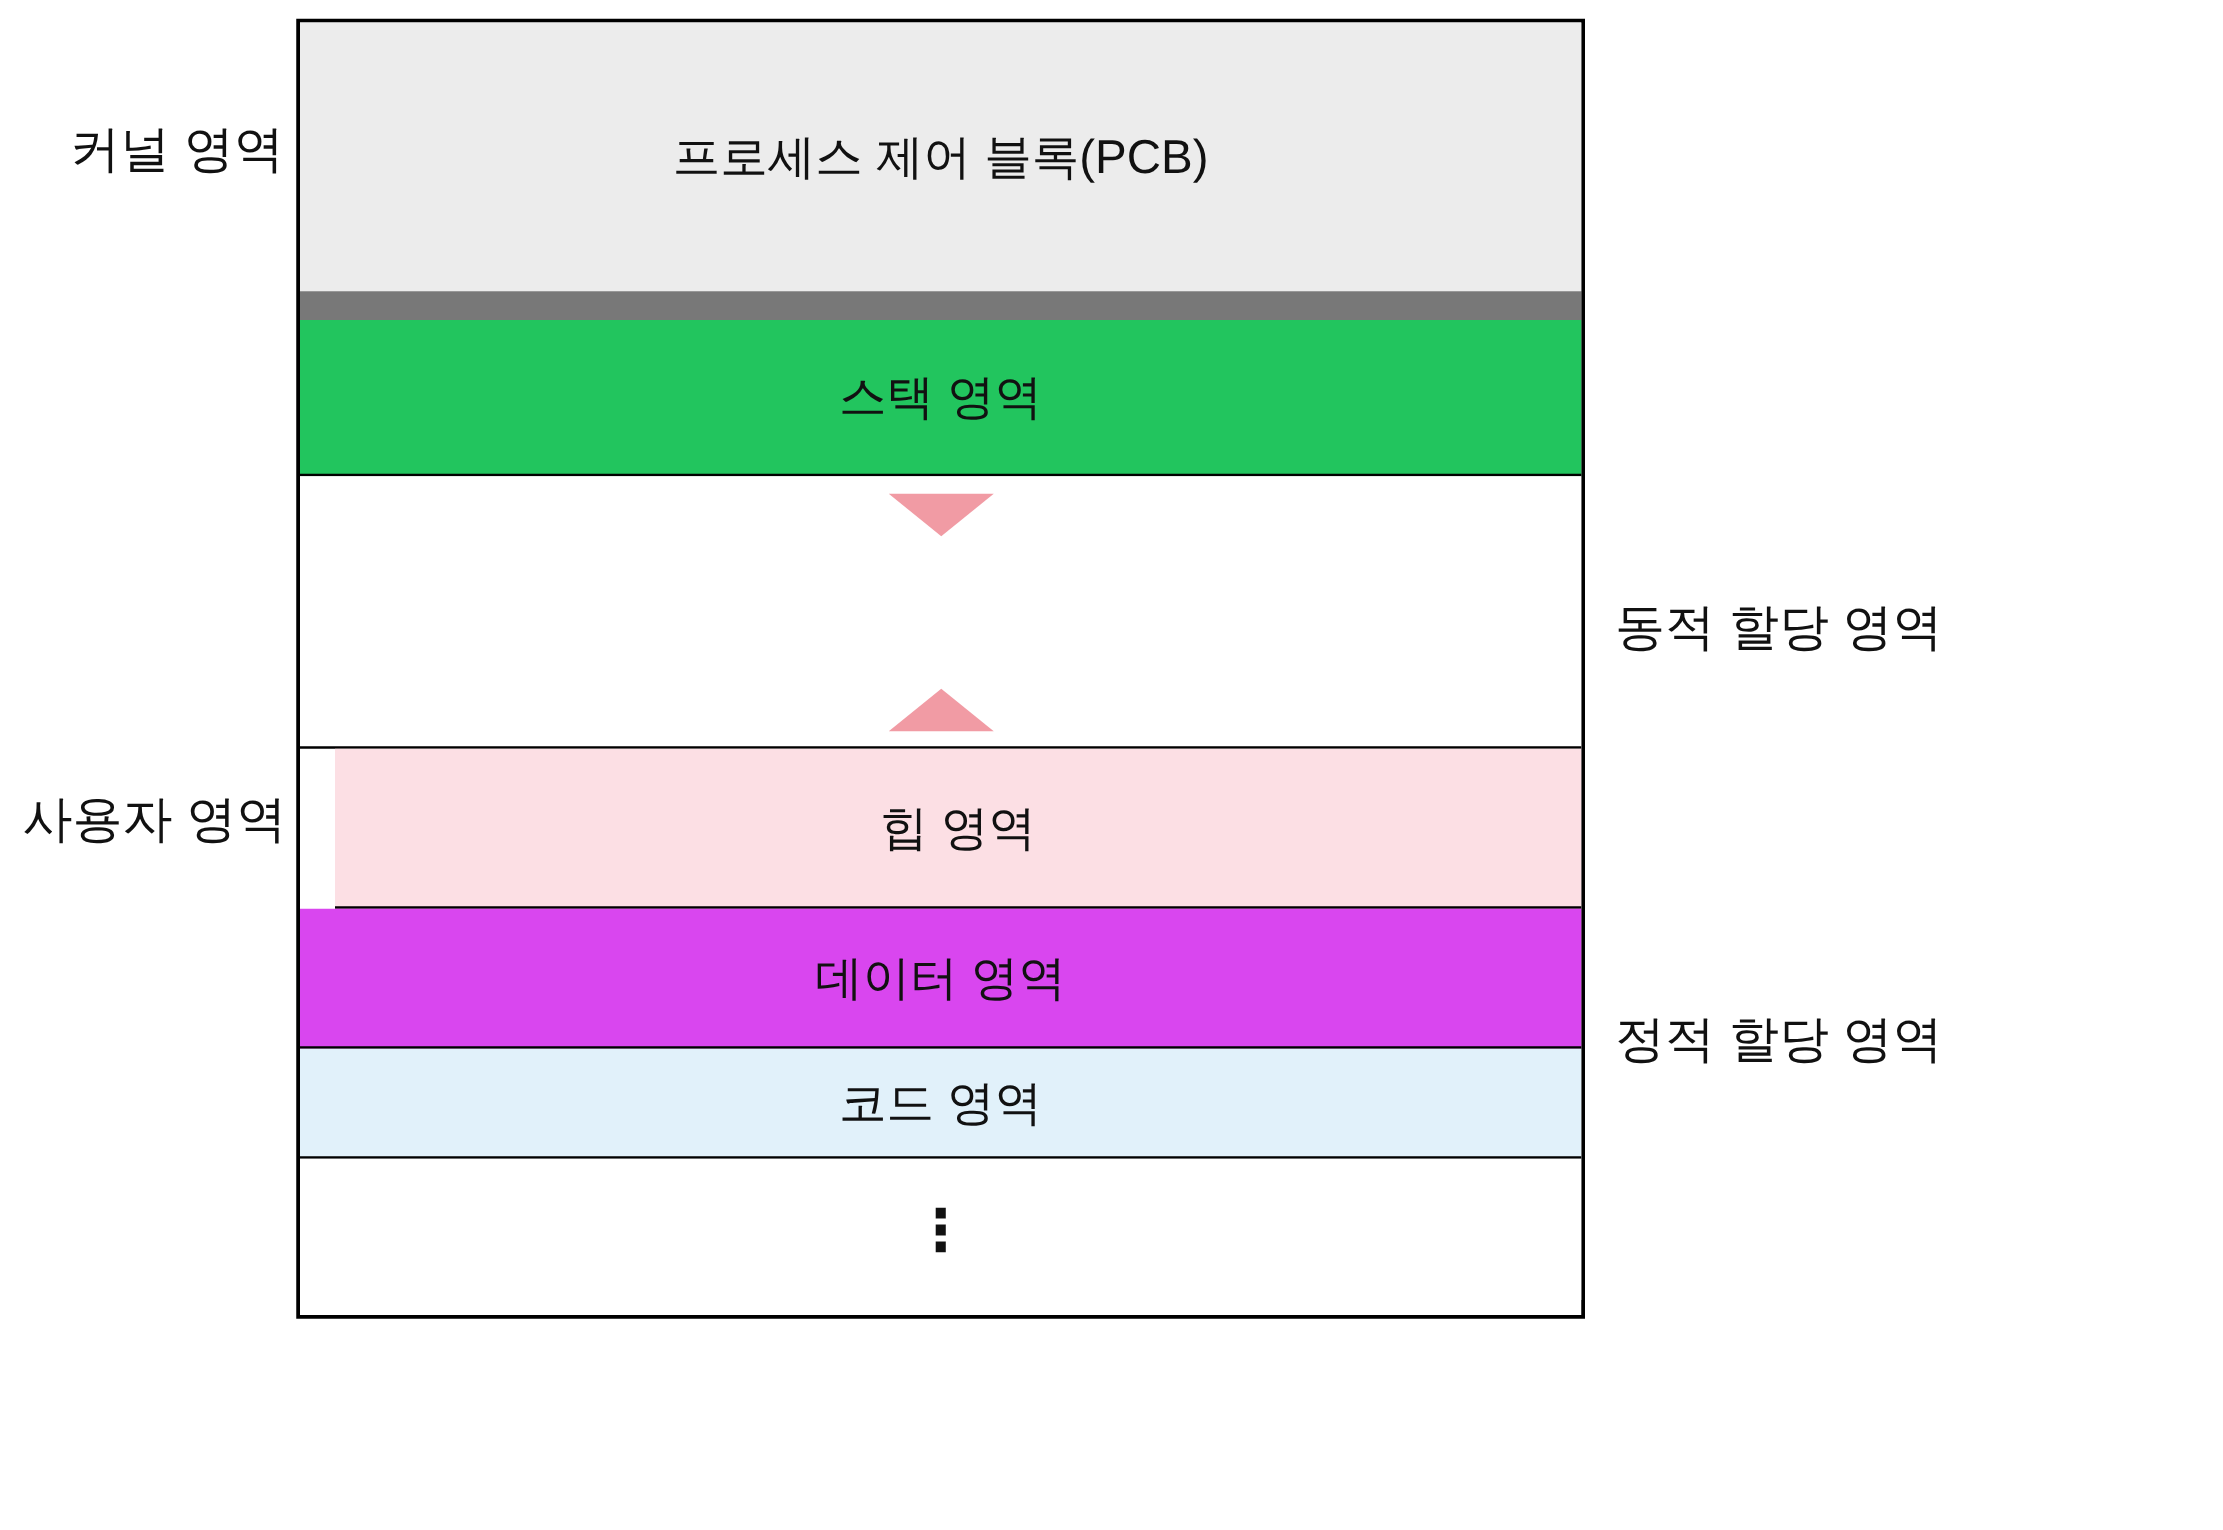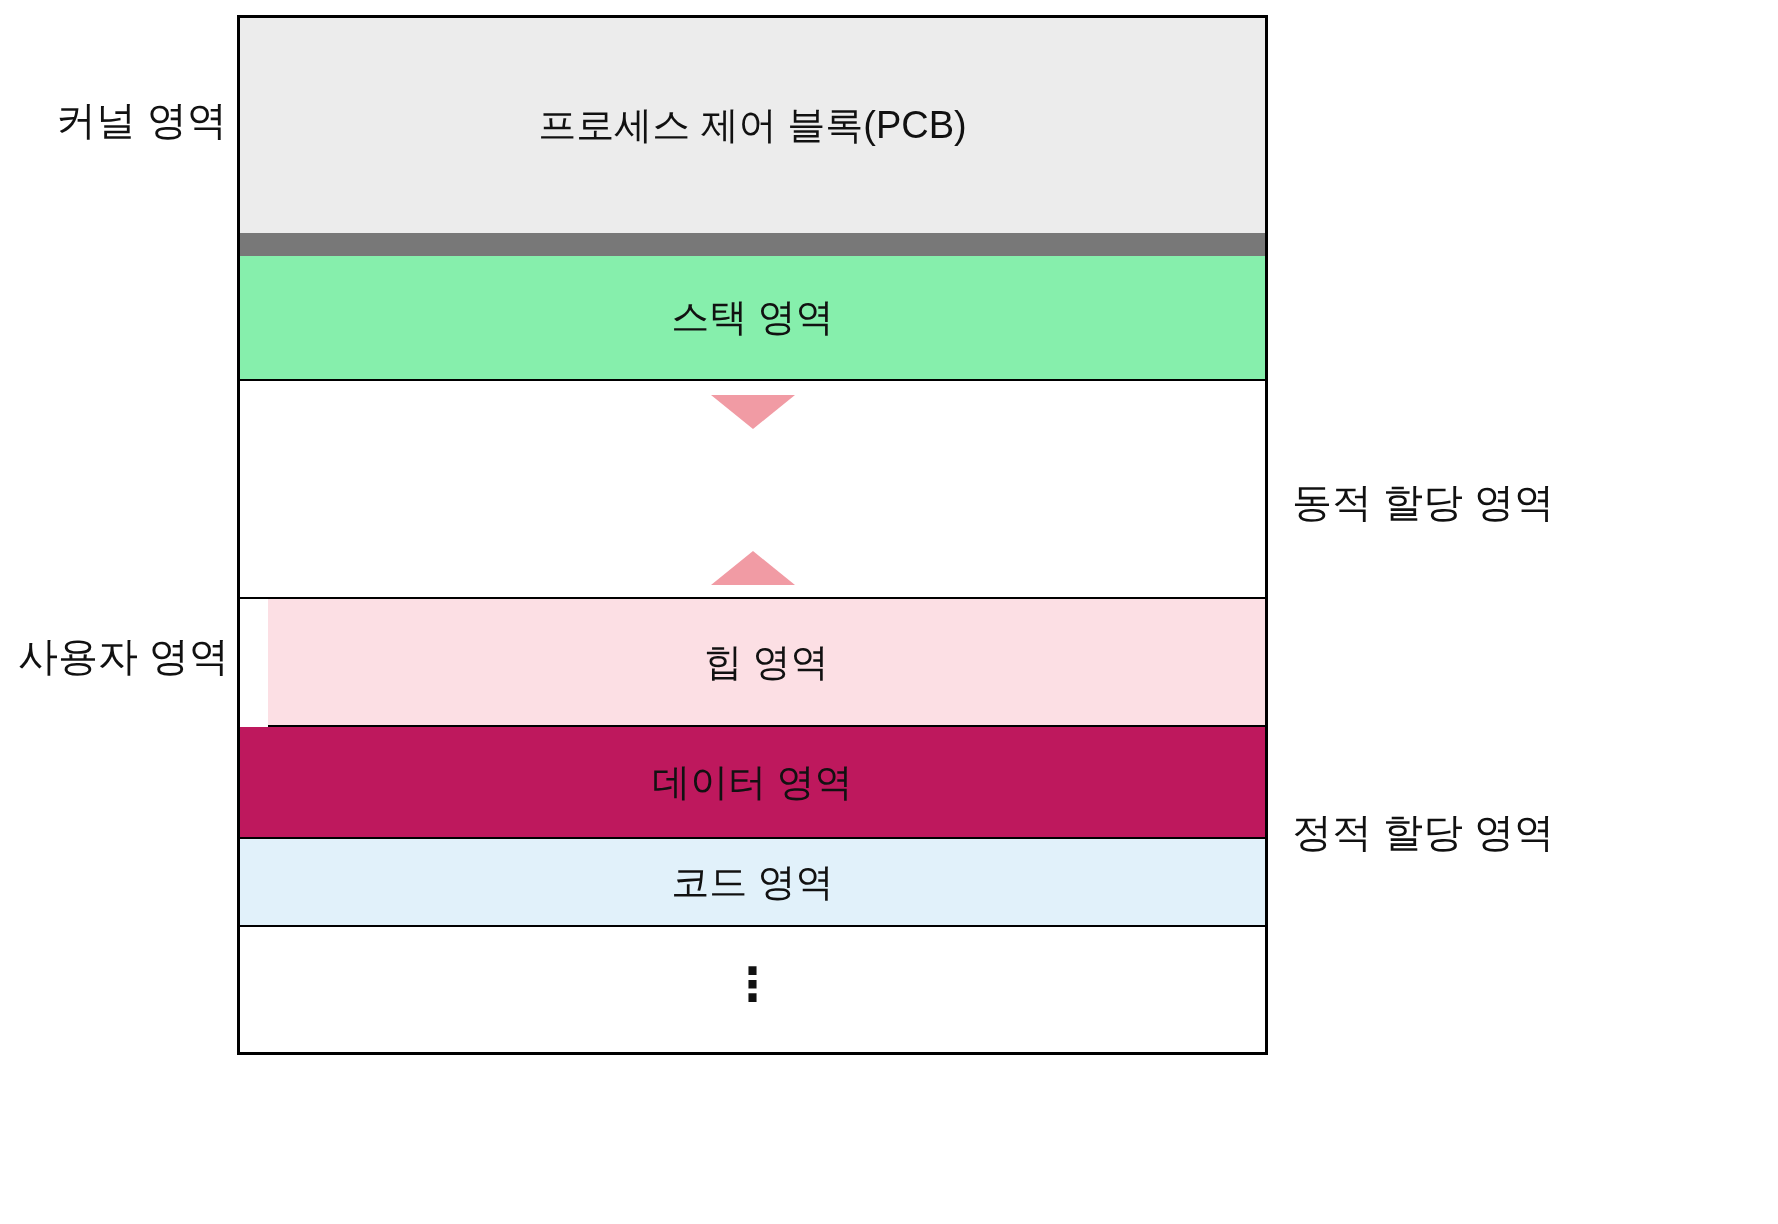--- a/index.html
+++ b/index.html
@@ -58,40 +58,40 @@
     height: 215px;
     background: #ececec;
   }
   .divider-bar {
     flex: none;
     height: 23px;
     background: #787878;
   }
   .sec-stack {
     height: 125px;
-    background: #86efac;
+    background: #22c55e;
     border-bottom: 2px solid #000000;
   }
   .sec-dynamic {
     height: 218px;
     background: #ffffff;
     border-bottom: 2px solid #000000;
     flex-direction: column;
     justify-content: space-between;
     padding: 14px 0 12px 0;
   }
   .sec-heap {
     height: 128px;
     background: #fcdfe4;
     border-bottom: 2px solid #000000;
     margin-left: 28px;
   }
   .sec-data {
     height: 112px;
-    background: #be185d;
+    background: #d946ef;
     border-bottom: 2px solid #000000;
   }
   .sec-code {
     height: 88px;
     background: #e1f1fa;
     border-bottom: 2px solid #000000;
   }
   .sec-bottom {
     height: 113px;
     background: #ffffff;

